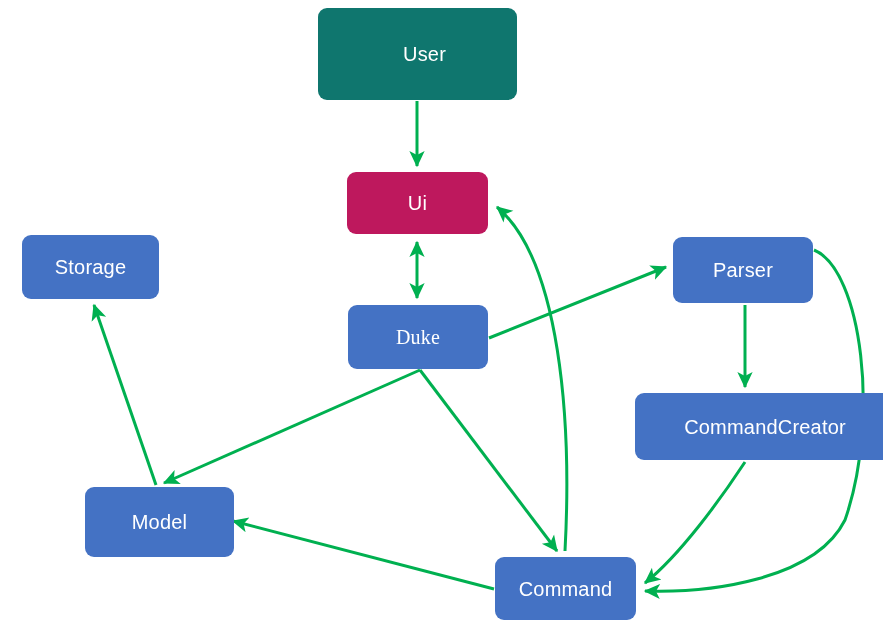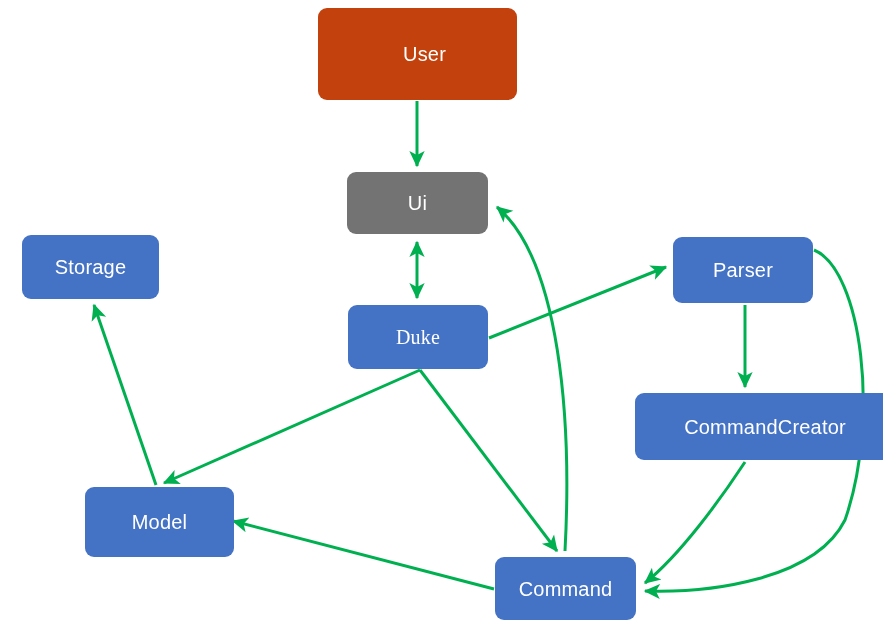--- a/index.html
+++ b/index.html
@@ -81,25 +81,25 @@
 
       <path d="M 745,462 C 720,500 680,555 645,583" marker-end="url(#ah)"></path>
 
       <path d="M 565,551 C 572,420 560,260 497,207" marker-end="url(#ah)"></path>
 
       <path d="M 494,589 L 233,521" marker-end="url(#ah)"></path>
 
     </g>
   </svg>
 
-  <div class="node" style="left:318px; top:8px; width:199px; height:92px; background:#c2410c;padding-left:14px;">
+  <div class="node" style="left:318px; top:8px; width:199px; height:92px; background:#0f766e;padding-left:14px;">
     <span class="node-label">User</span>
   </div>
 
-  <div class="node" style="left:347px; top:172px; width:141px; height:62px; background:#737373;">
+  <div class="node" style="left:347px; top:172px; width:141px; height:62px; background:#be185d;">
     <span class="node-label">Ui</span>
   </div>
 
   <div class="node" style="left:22px; top:235px; width:137px; height:64px; background:#4472C4;">
     <span class="node-label">Storage</span>
   </div>
 
   <div class="node" style="left:673px; top:237px; width:140px; height:66px; background:#4472C4;border-radius:9px;">
     <span class="node-label">Parser</span>
   </div>

